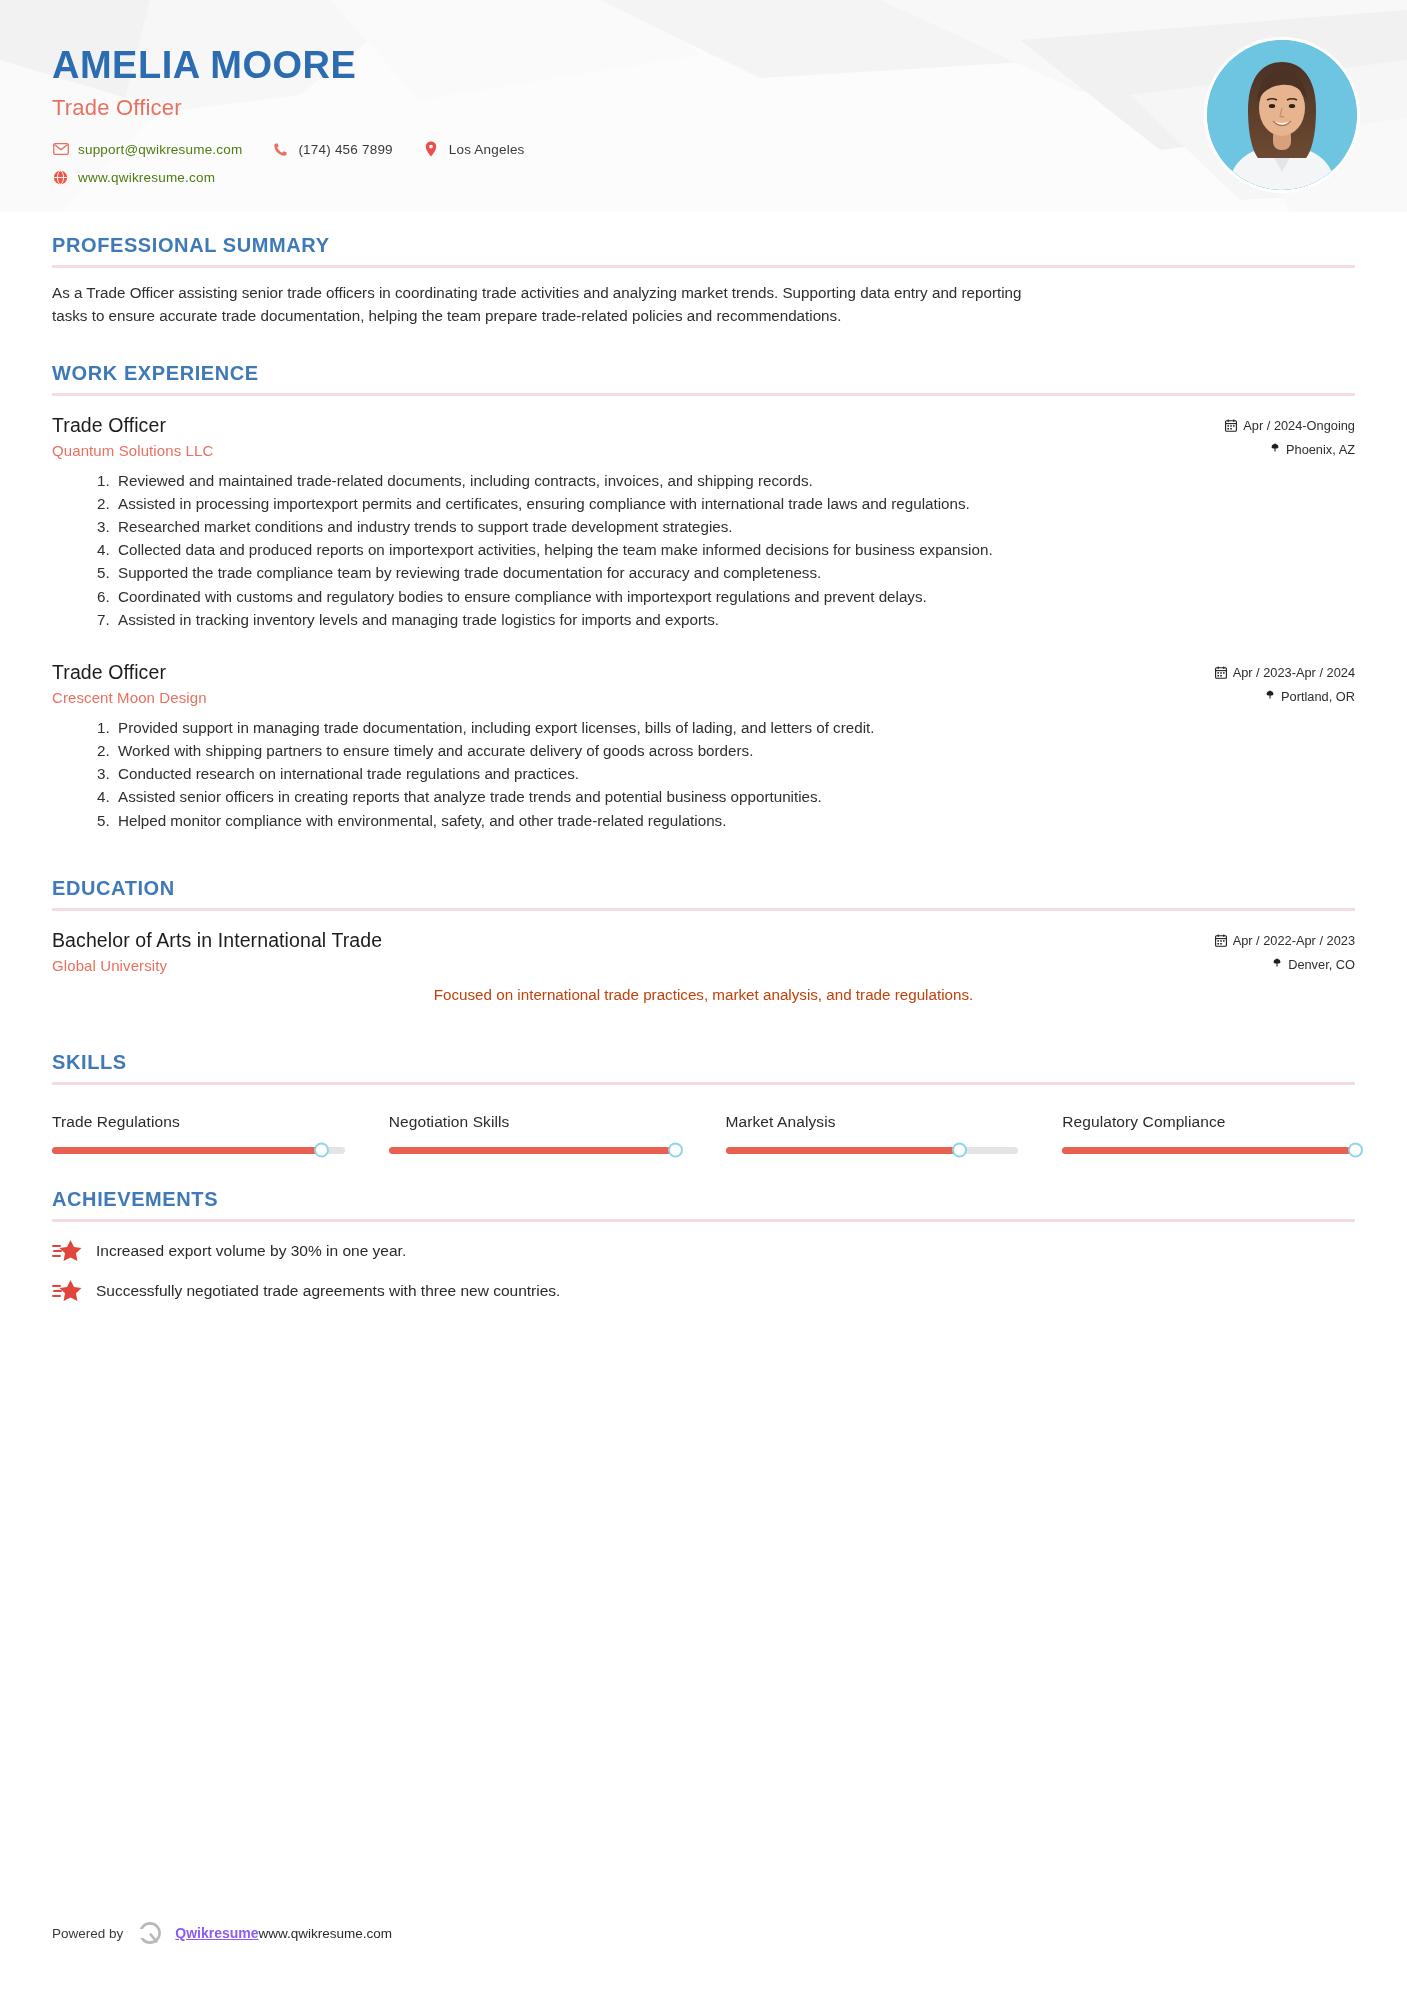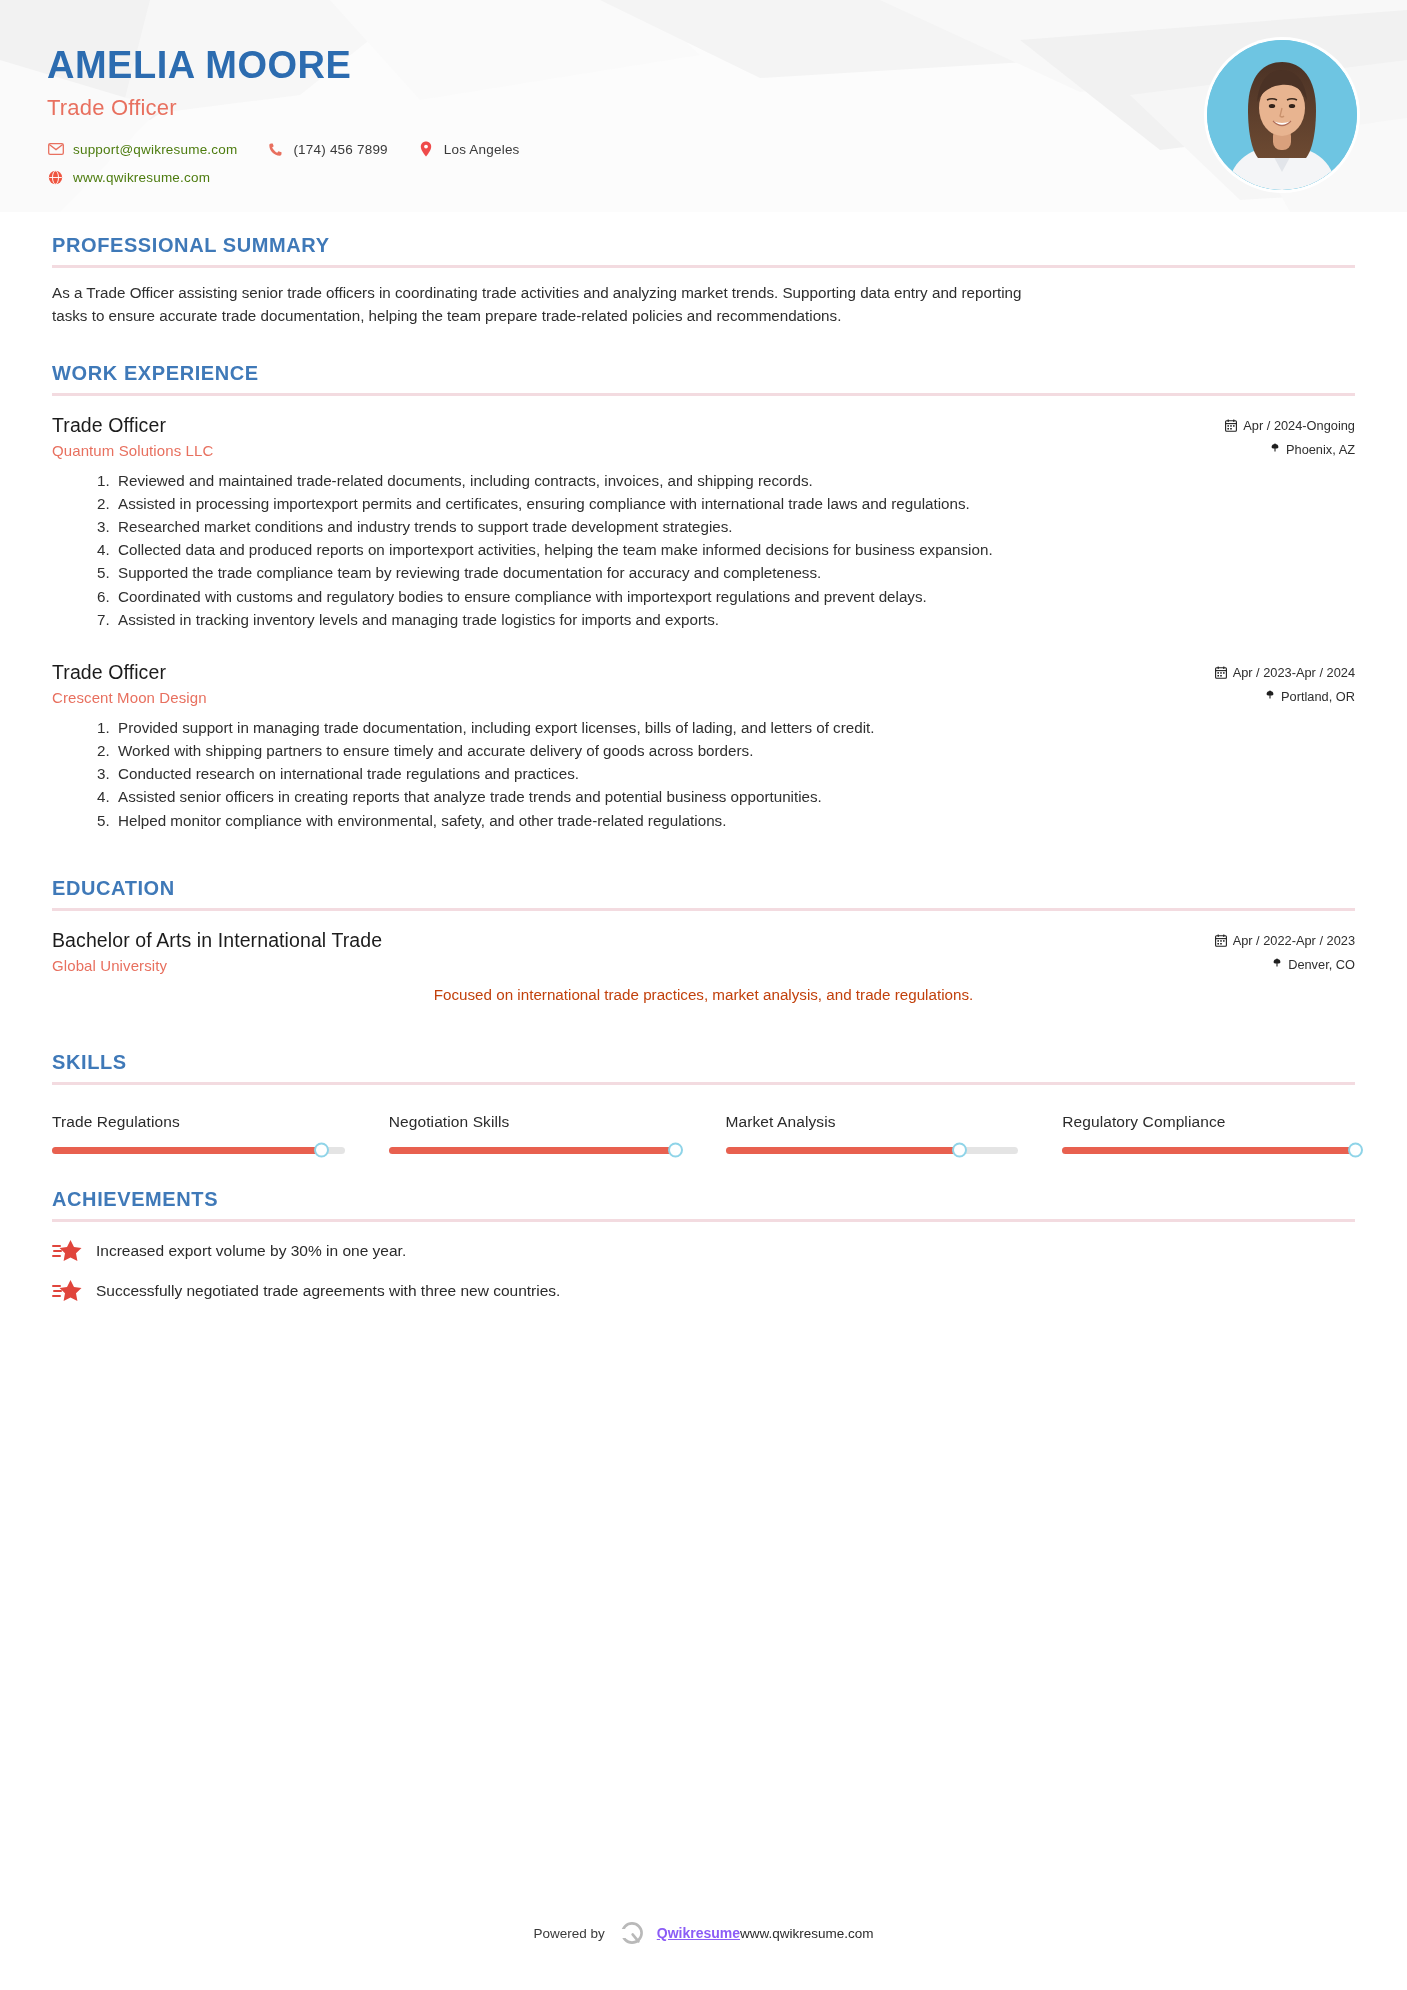--- a/index.html
+++ b/index.html
@@ -17,23 +17,22 @@
     position:relative;
     height:212px;
     background:#fbfbfb;
     overflow:hidden;
   }
   .header-bg { position:absolute; inset:0; }
   .header-bg svg { width:100%; height:100%; display:block; }
 
   .header-inner {
     position:relative;
-    padding:46px 0 0 32px;
+    padding:46px 0 0 52px;
     z-index:2;
-    margin-left:15px;
   }
   .name {
     font-size:38px;
     font-weight:bold;
     letter-spacing:0.5px;
     color:#2c6cb0;
     line-height:1.05;
   }
   .job-title {
     font-size:22px;
@@ -225,21 +224,21 @@
     color:#2b2b2b;
   }
 
   
   .footer {
     position:absolute;
     left:52px; right:52px;
     bottom:44px;
     display:flex;
     align-items:center;
-    justify-content:center;
+    justify-content:flex-start;
   }
   .footer-left {
     display:flex;
     align-items:center;
   }
   .powered {
     font-size:13.5px;
     color:#3a3a3a;
     margin-right:14px;
   }

